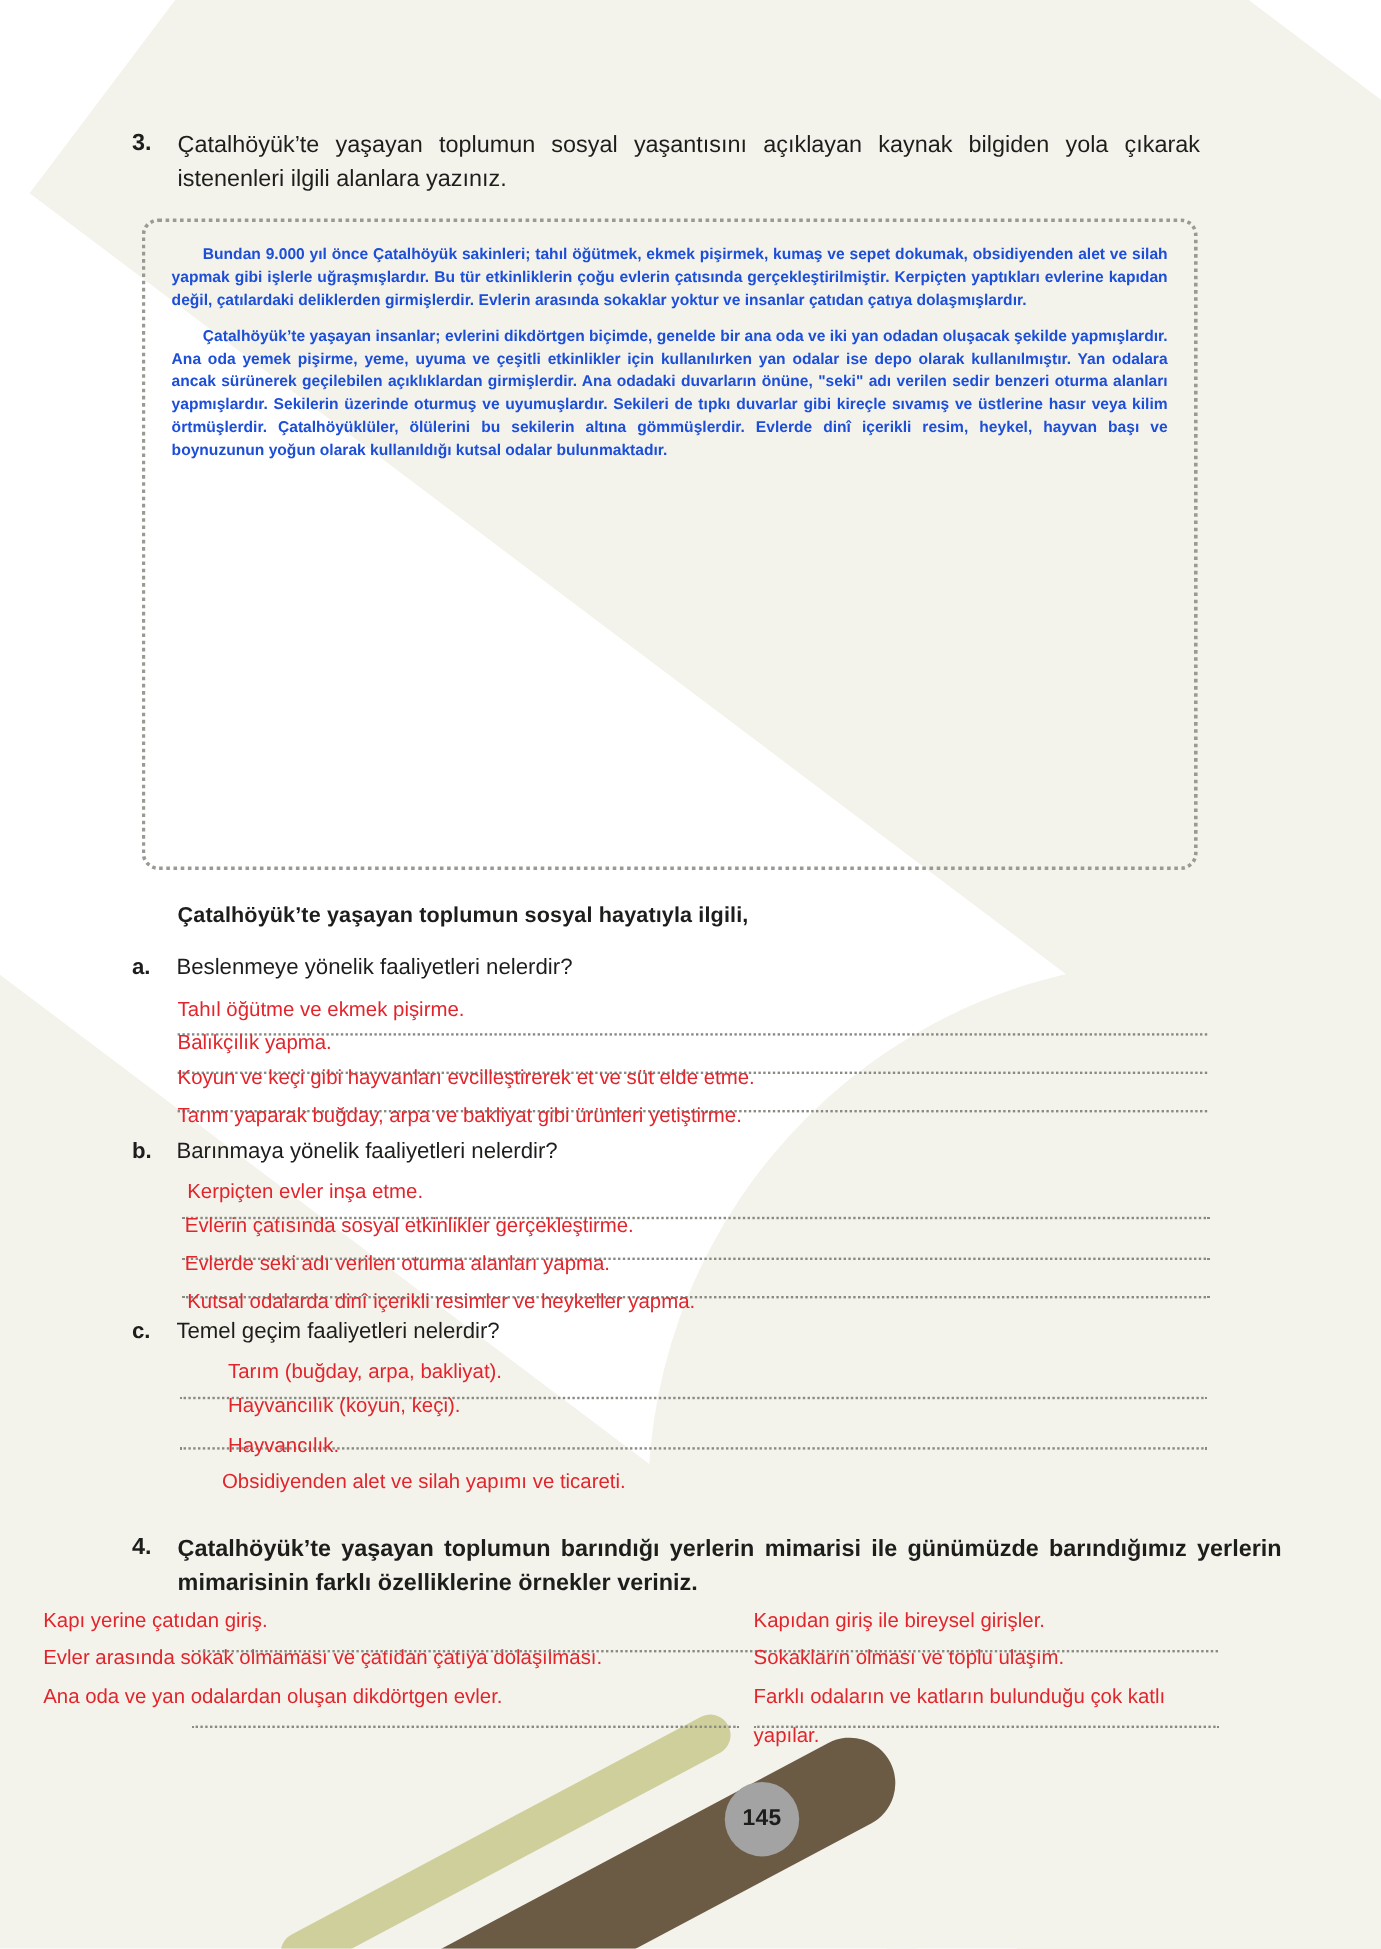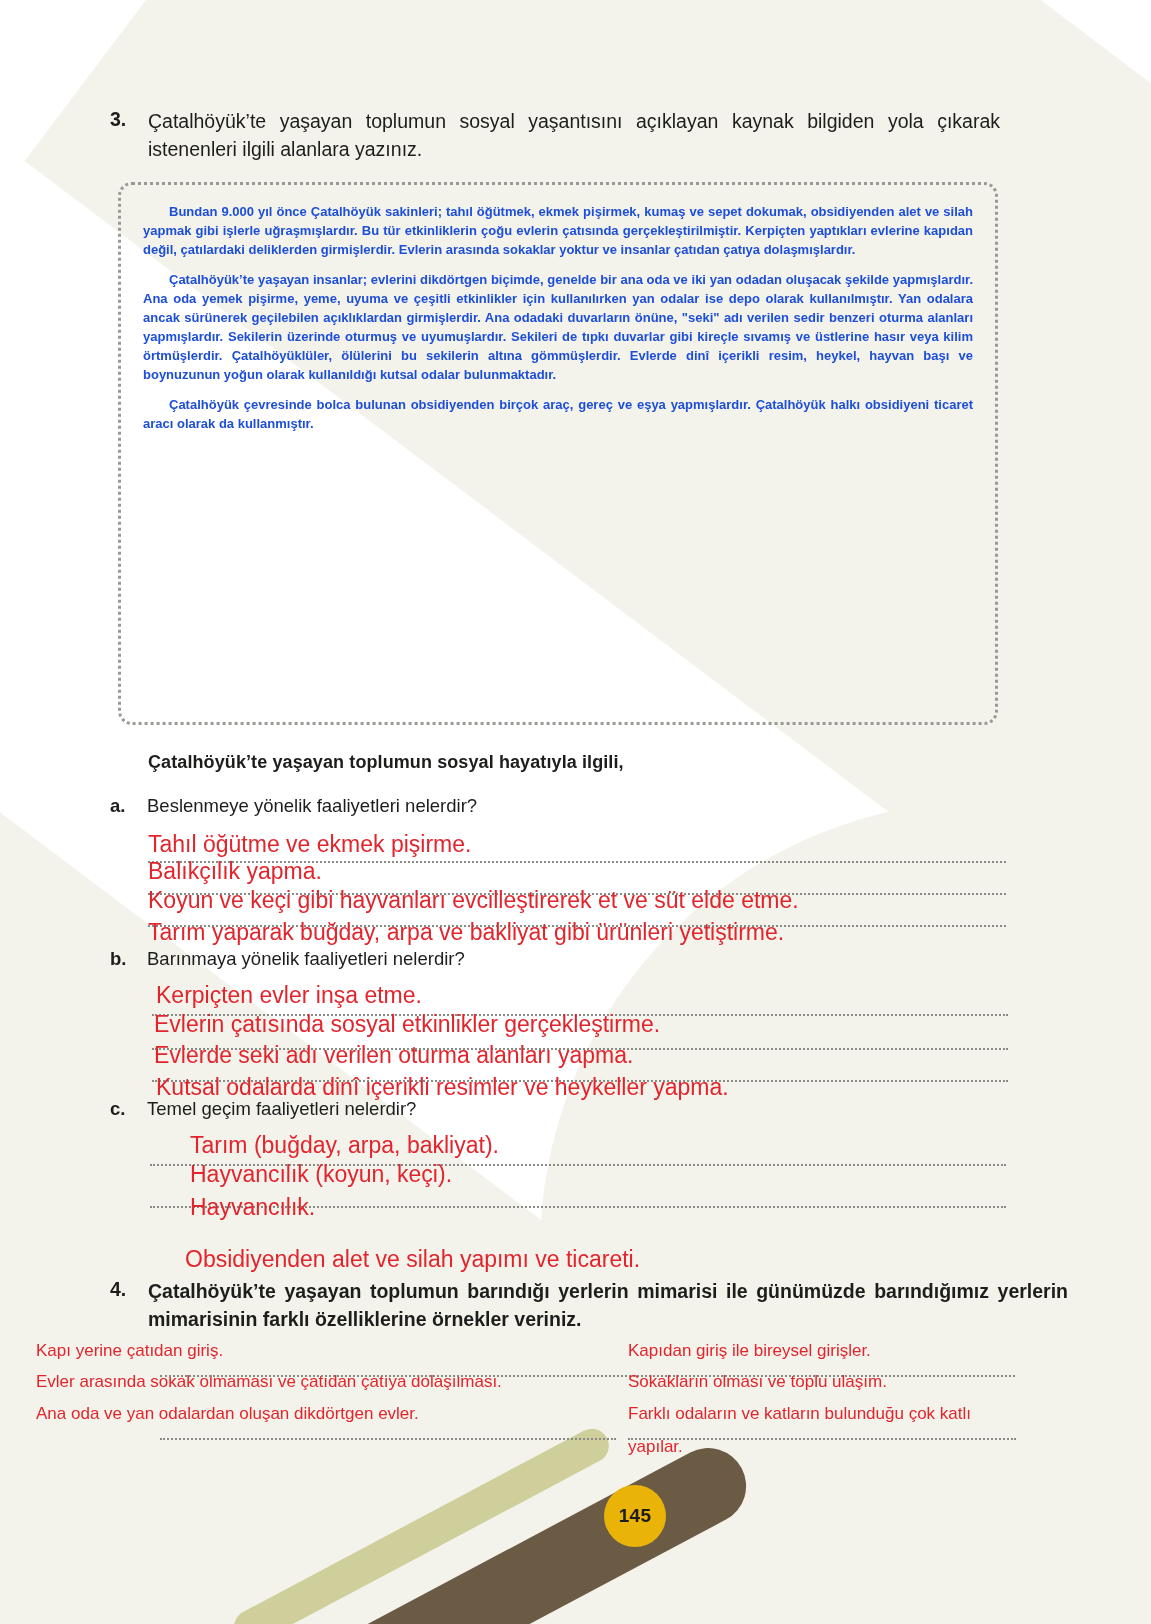--- a/index.html
+++ b/index.html
@@ -79,21 +79,21 @@
     transform: rotate(-28deg);
     transform-origin: left top;
   }
   .page-badge {
     position: absolute;
     left: 604px;
     top: 1485px;
     width: 62px;
     height: 62px;
     border-radius: 50%;
-    background: #eab308;
+    background: #a3a3a3;
     display: flex;
     align-items: center;
     justify-content: center;
     font-size: 19px;
     font-weight: bold;
     color: #1d1d1b;
     letter-spacing: .2px;
   }
 
   
@@ -180,21 +180,21 @@
     font-size: 18.5px;
     color: #1d1d1b;
   }
 
   
   .answers {
     position: absolute;
   }
   .ans-line {
     position: relative;
-    font-size: 23px;
+    font-size: 17px;
     color: #e2252c;
     white-space: nowrap;
     line-height: 1.0;
   }
   .rule {
     position: absolute;
     border-bottom: 2px dotted #8a8a84;
     height: 0;
   }
 
@@ -222,21 +222,20 @@
 
     <div class="q-block" id="q3">
       <div class="q-num">3.</div>
       <div class="q-text">Çatalhöyük’te yaşayan toplumun sosyal yaşantısını açıklayan kaynak bilgiden yola çıkarak istenenleri ilgili alanlara yazınız.</div>
     </div>
 
     <div id="source-box">
       <div id="source-inner">
         <p>Bundan 9.000 yıl önce Çatalhöyük sakinleri; tahıl öğütmek, ekmek pişirmek, kumaş ve sepet dokumak, obsidiyenden alet ve silah yapmak gibi işlerle uğraşmışlardır. Bu tür etkinliklerin çoğu evlerin çatısında gerçekleştirilmiştir. Kerpiçten yaptıkları evlerine kapıdan değil, çatılardaki deliklerden girmişlerdir. Evlerin arasında sokaklar yoktur ve insanlar çatıdan çatıya dolaşmışlardır.</p>
         <p>Çatalhöyük’te yaşayan insanlar; evlerini dikdörtgen biçimde, genelde bir ana oda ve iki yan odadan oluşacak şekilde yapmışlardır. Ana oda yemek pişirme, yeme, uyuma ve çeşitli etkinlikler için kullanılırken yan odalar ise depo olarak kullanılmıştır. Yan odalara ancak sürünerek geçilebilen açıklıklardan girmişlerdir. Ana odadaki duvarların önüne, "seki" adı verilen sedir benzeri oturma alanları yapmışlardır. Sekilerin üzerinde oturmuş ve uyumuşlardır. Sekileri de tıpkı duvarlar gibi kireçle sıvamış ve üstlerine hasır veya kilim örtmüşlerdir. Çatalhöyüklüler, ölülerini bu sekilerin altına gömmüşlerdir. Evlerde dinî içerikli resim, heykel, hayvan başı ve boynuzunun yoğun olarak kullanıldığı kutsal odalar bulunmaktadır.</p>
-        <p>Çatalhöyük çevresinde bolca bulunan obsidiyenden birçok araç, gereç ve eşya yapmışlardır. Çatalhöyük halkı obsidiyeni ticaret aracı olarak da kullanmıştır.</p>
       </div>
     </div>
 
     <div id="intro-line">Çatalhöyük’te yaşayan toplumun sosyal hayatıyla ilgili,</div>
 
     <div class="sub-q" style="left:110px; top:795px;">
       <span class="letter">a.</span>
       <span class="label">Beslenmeye yönelik faaliyetleri nelerdir?</span>
     </div>
 
@@ -269,21 +268,21 @@
       <span class="letter">c.</span>
       <span class="label">Temel geçim faaliyetleri nelerdir?</span>
     </div>
 
     <div class="answers" style="left:150px; top:1134px; width:860px;">
       <div class="rule" style="left:0px; top:30px; width:856px;"></div>
       <div class="rule" style="left:0px; top:72px; width:856px;"></div>
       <div class="ans-line" style="position:absolute; left:40px; top:0px;">Tarım (buğday, arpa, bakliyat).</div>
       <div class="ans-line" style="position:absolute; left:40px; top:29px;">Hayvancılık (koyun, keçi).</div>
       <div class="ans-line" style="position:absolute; left:40px; top:62px;">Hayvancılık.</div>
-      <div class="ans-line" style="position:absolute; left:35px; top:92px;margin-top:22px;">Obsidiyenden alet ve silah yapımı ve ticareti.</div>
+      <div class="ans-line" style="position:absolute; left:35px; top:92px;">Obsidiyenden alet ve silah yapımı ve ticareti.</div>
     </div>
 
     <div class="q-block" id="q4">
       <div class="q-num">4.</div>
       <div class="q-text bold">Çatalhöyük’te yaşayan toplumun barındığı yerlerin mimarisi ile günümüzde barındığımız yerlerin mimarisinin farklı özelliklerine örnekler veriniz.</div>
     </div>
 
     <div id="q4-answers-left" class="answers" style="width:580px;">
       <div class="rule" style="left:124px; top:96px; width:456px;"></div>
       <div class="ans-line" style="position:absolute; left:0px; top:0px;">Kapı yerine çatıdan giriş.</div>

